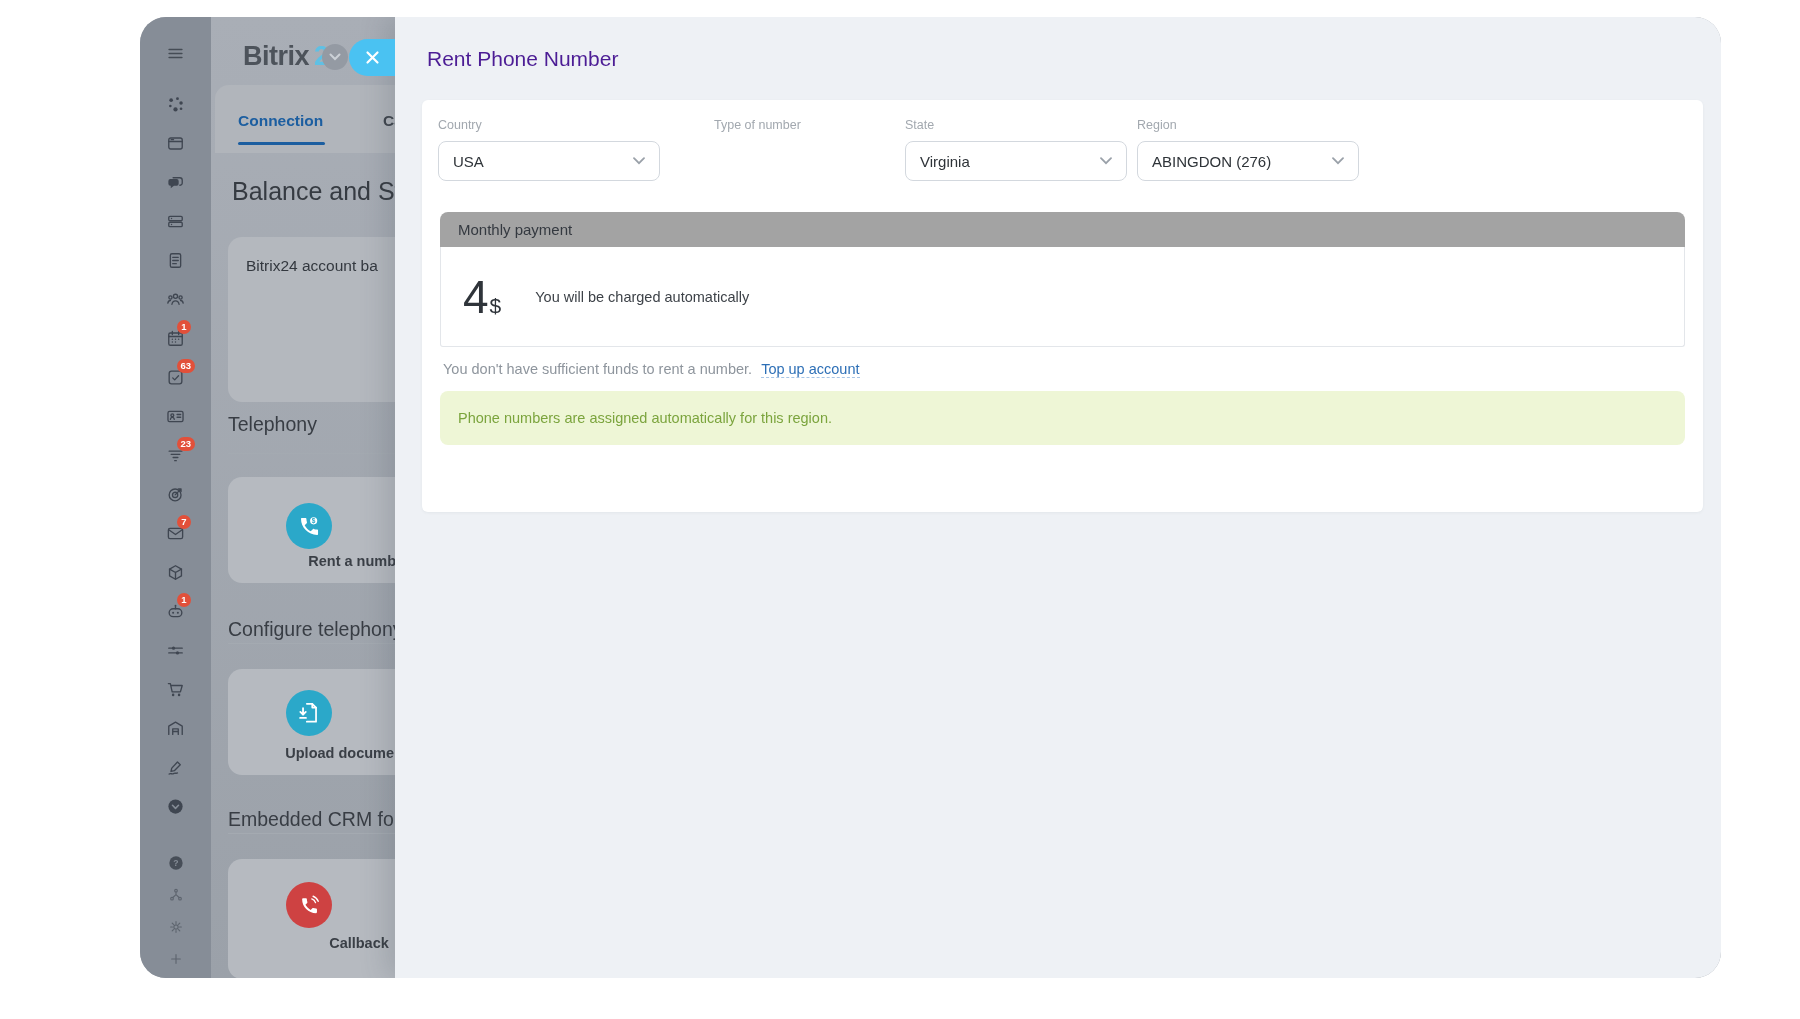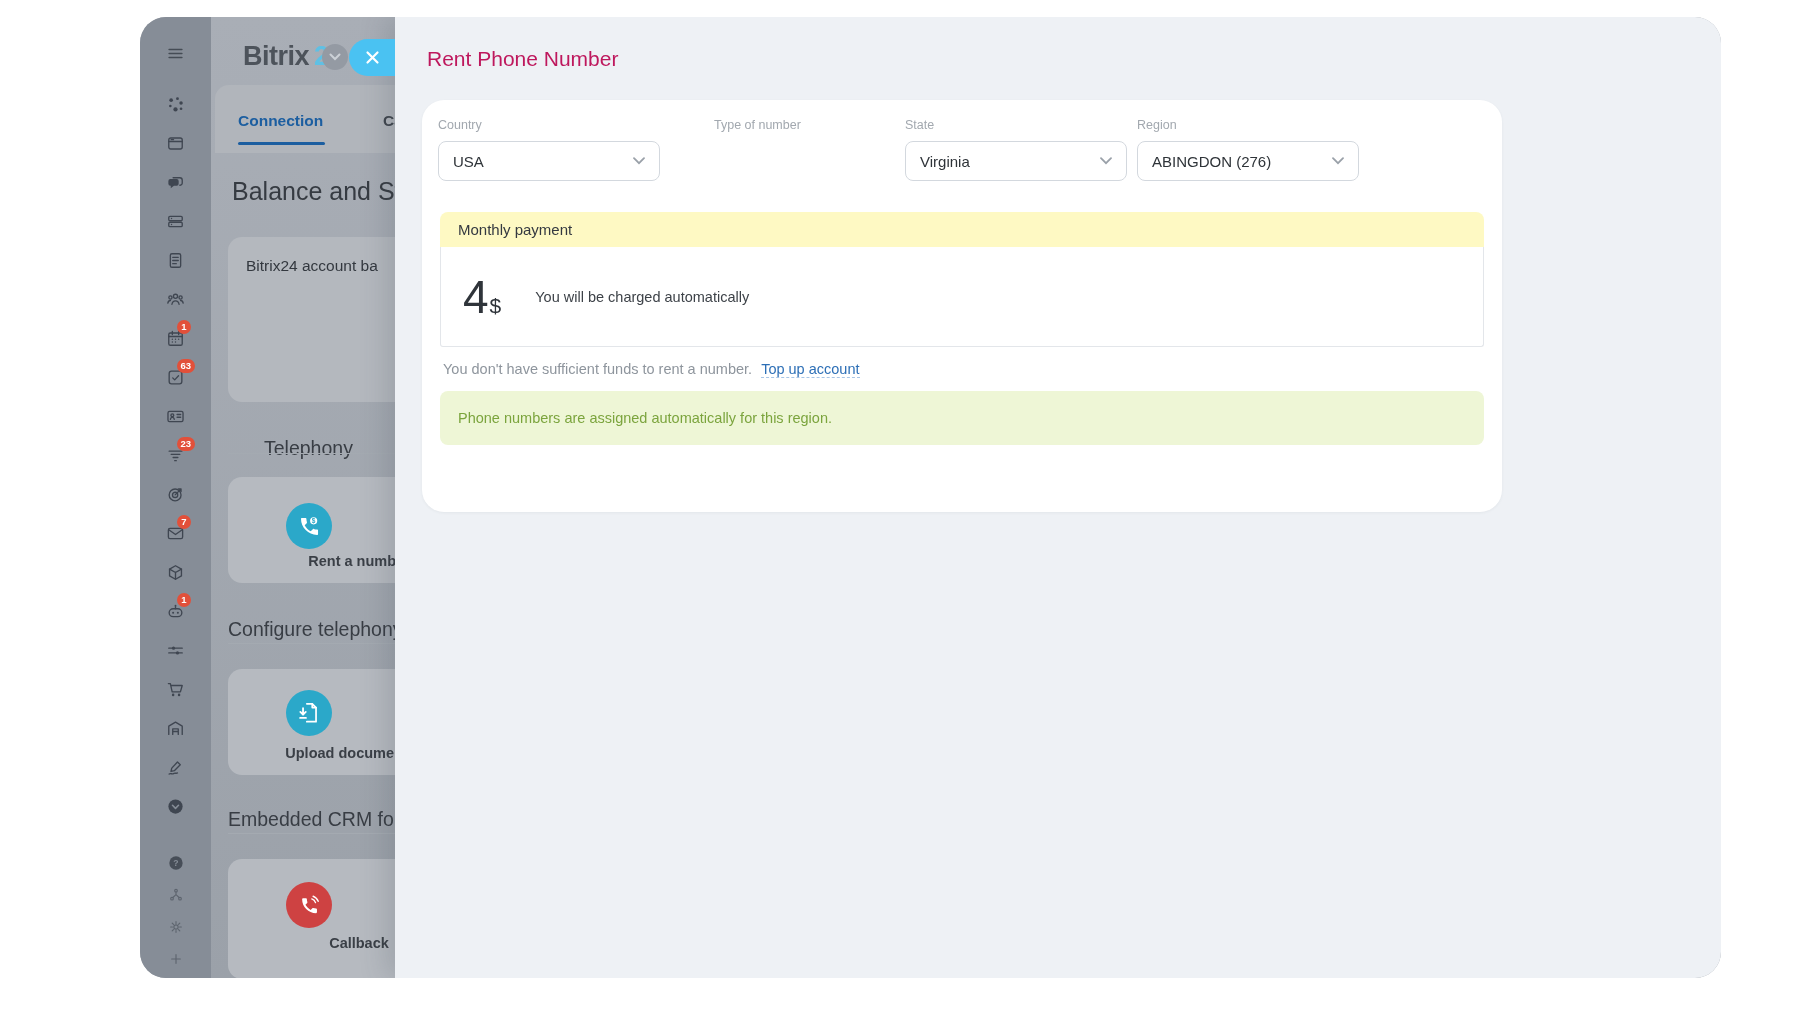--- a/index.html
+++ b/index.html
@@ -43,31 +43,31 @@
   .tile-circle svg{ width:26px; height:26px; }
   .tile-teal{ background:#2ba8c9; }
   .tile-red{ background:#ce4242; }
   .tile-label{ position:absolute; left:0; right:0; top:76px; text-align:center; font-size:14.5px; font-weight:600; color:#3a3f46; white-space:nowrap; }
 
   
   .panel{ position:absolute; left:255px; top:0; right:0; bottom:0; background:#eef1f5; z-index:5;
     box-shadow:-10px 0 24px rgba(60,70,85,0.18); }
   .panel-close{ position:absolute; left:-46px; top:22px; width:46px; height:37px; border-radius:18.5px 0 0 18.5px;
     background:#4ac2f2; display:flex; align-items:center; justify-content:center; cursor:pointer; }
-  .panel-title{ position:absolute; left:32px; top:30px; font-size:21px; font-weight:500; color:#be185d; }
-  .card{ position:absolute; left:27px; top:83px; width:1080px; height:412px; background:#fff; border-radius:22px;
+  .panel-title{ position:absolute; left:32px; top:30px; font-size:21px; font-weight:500; color:#4c1d95; }
+  .card{ position:absolute; left:27px; top:83px; width:1281px; height:412px; background:#fff; border-radius:6px;
     box-shadow:0 1px 3px rgba(50,60,75,0.06); }
 
   .field{ position:absolute; top:18px; width:222px; }
   .field-label{ font-size:12.5px; color:#a2a8af; margin-bottom:9px; }
   .select{ height:40px; border:1px solid #d3d8de; border-radius:8px; background:#fff; display:flex; align-items:center;
     justify-content:space-between; padding:0 14px; font-size:15px; color:#2e3338; cursor:pointer; }
   .f1{ left:16px; } .f2{ left:248px;margin-left:44px; } .f3{ left:483px; } .f4{ left:715px; }
 
-  .pay-head{ position:absolute; left:18px; right:18px; top:112px; height:35px; background:#fef9c3; border-radius:8px 8px 0 0;
+  .pay-head{ position:absolute; left:18px; right:18px; top:112px; height:35px; background:#a3a3a3; border-radius:8px 8px 0 0;
     line-height:35px; padding-left:18px; font-size:15px; color:#343940; }
   .pay-box{ position:absolute; left:18px; right:18px; top:147px; height:100px; background:#fff;
     border:1px solid #e3e6ea; border-top:none; border-radius:0 0 3px 3px; display:flex; align-items:center; }
   .amount{ display:flex; align-items:baseline; margin-left:22px; color:#2f343a; }
   .amt-num{ font-size:46px; font-weight:500; line-height:1; }
   .amt-cur{ font-size:21px; margin-left:1px; }
   .pay-note{ margin-left:34px; font-size:14.5px; color:#3d4248; }
 
   .funds{ position:absolute; left:21px; top:261px; font-size:14.5px; color:#8e959d; }
   .topup{ color:#2d6fb6; border-bottom:1px dashed #a9c6e6; margin-left:5px; cursor:pointer; }
@@ -94,21 +94,21 @@
     <div class="tab inactive" style="left:168px;">Ca</div>
     <div class="tab-underline"></div>
   </div>
 
   <div class="page-title">Balance and St</div>
 
   <div class="balance-card">
     <div class="bc-title">Bitrix24 account ba</div>
   </div>
 
-  <div class="bg-h" style="top:420px;margin-left:36px;">Telephony</div>
+  <div class="bg-h" style="top:396px;">Telephony</div>
   <div class="bg-div" style="top:436px;"></div>
   <div class="bg-tile" style="top:460px;">
     <div class="tile-circle tile-teal" style="top:26px;">
       <svg viewBox="0 0 24 24">
           <path fill="#fff" d="M8 11.2c1.2 2.4 3.2 4.4 5.6 5.6l1.9-1.9c.25-.25.6-.32.92-.2.95.32 1.98.5 3.03.5.5 0 .9.4.9.9v3.2c0 .5-.4.9-.9.9C11.3 20.2 4.6 13.5 4.6 5.4c0-.5.4-.9.9-.9h3.2c.5 0 .9.4.9.9 0 1.05.18 2.08.5 3.03.1.32.04.67-.2.92L8 11.2z"></path>
           <circle cx="16.3" cy="7.2" r="3.3" fill="#fff"></circle>
           <text x="16.3" y="9.3" font-size="6" text-anchor="middle" fill="#2ba8c9" font-weight="bold">$</text>
         </svg>
     </div>
     <div class="tile-label">Rent a number</div>

